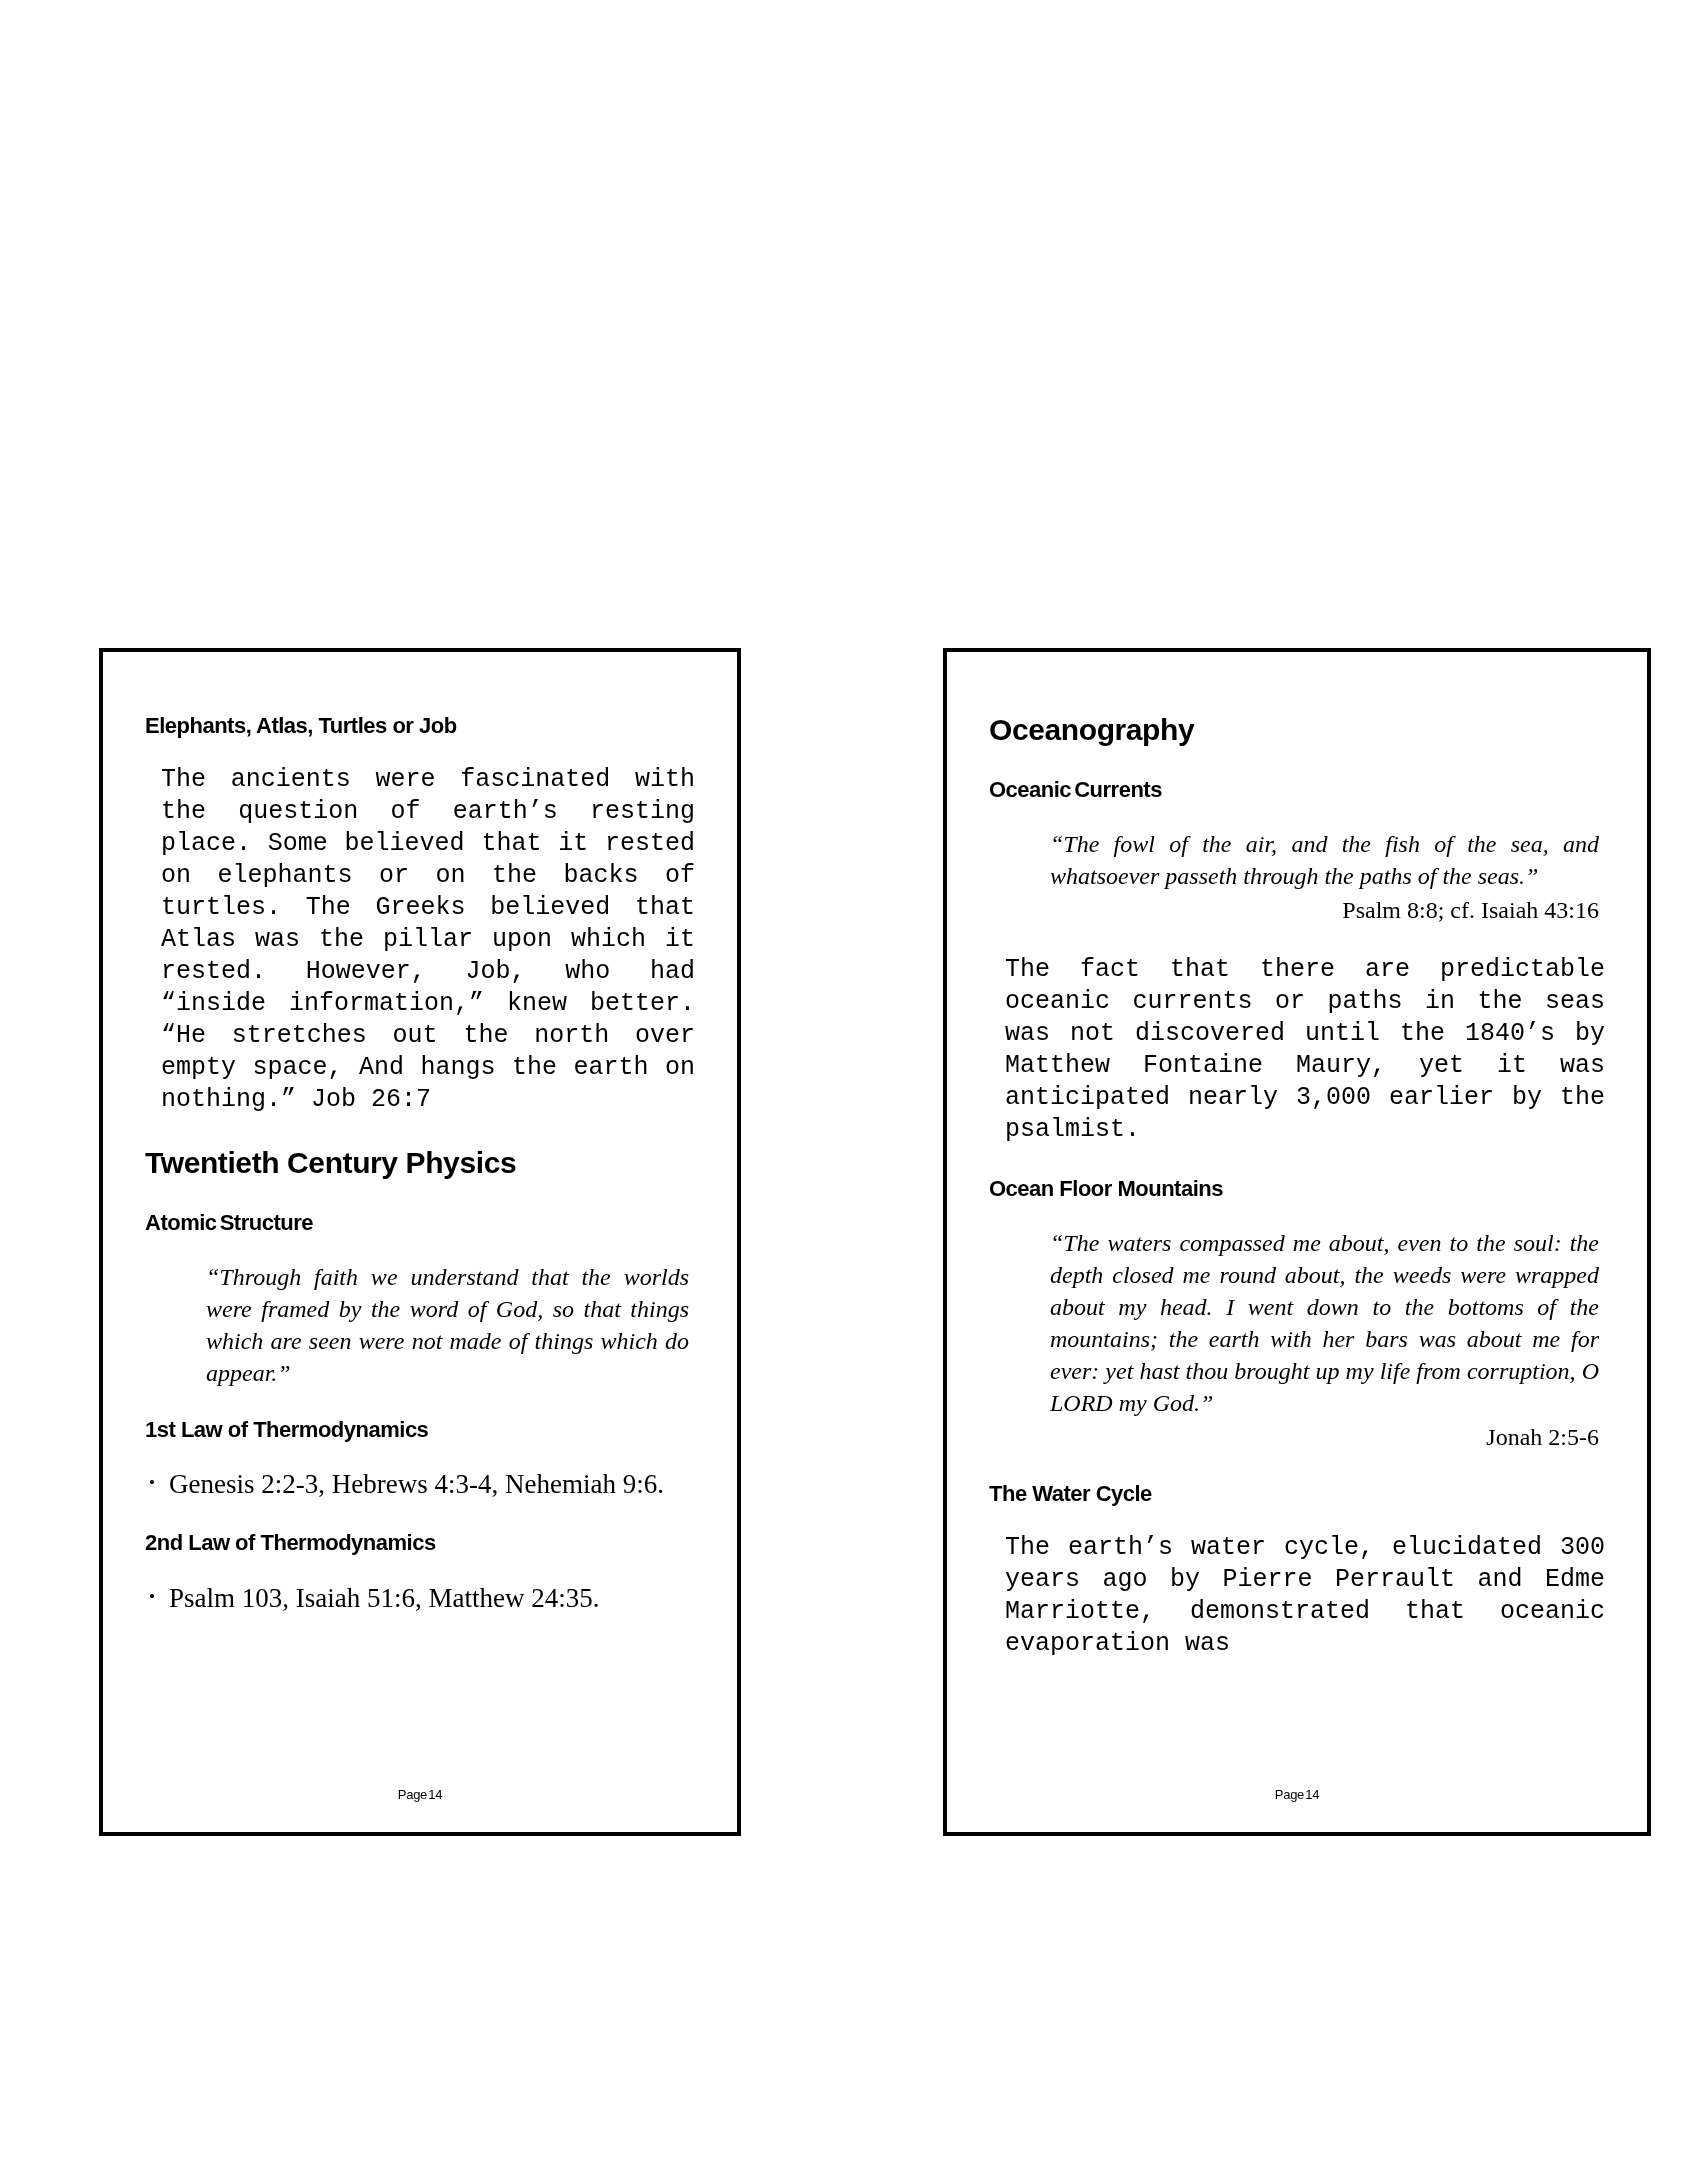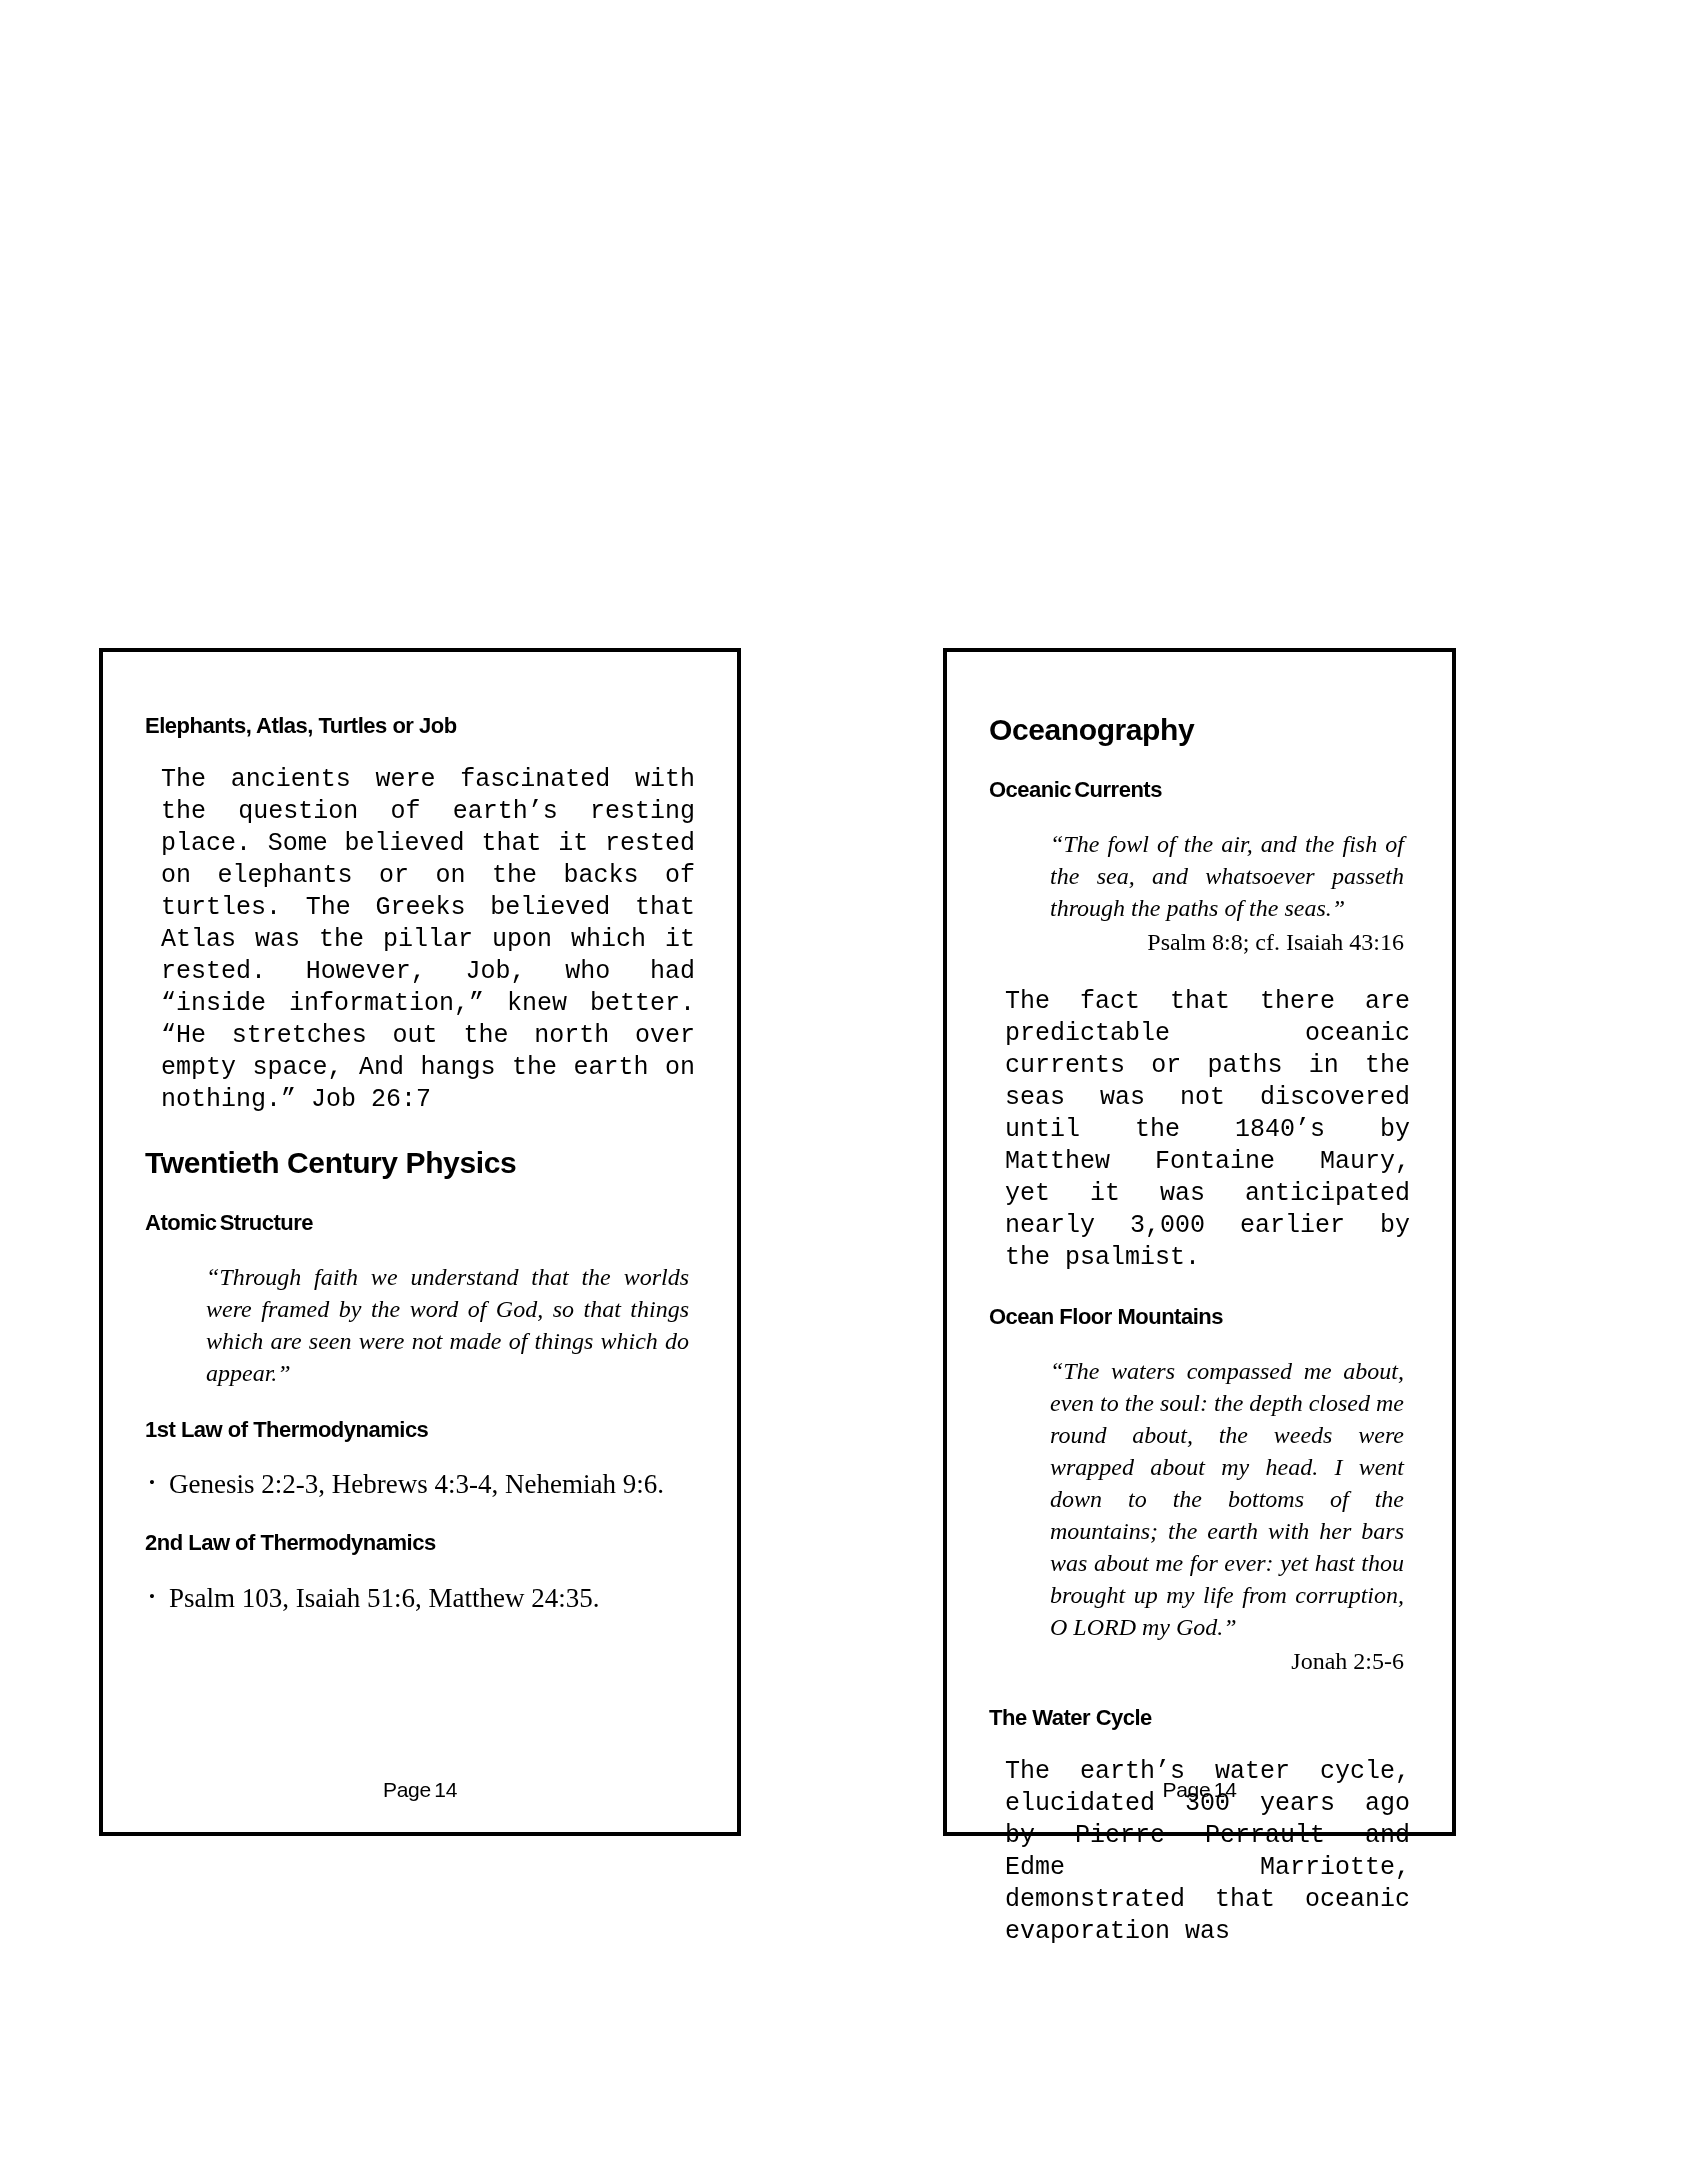--- a/index.html
+++ b/index.html
@@ -26,21 +26,21 @@
 
   .page {
     position: absolute;
     box-sizing: border-box;
     border: 4px solid #000000;
     background: #ffffff;
     top: 648px;
     height: 1188px;
   }
   .page-left  { left: 99px;  width: 642px; }
-  .page-right { left: 943px;  width: 513px; }
+  .page-right { left: 943px;  width: 708px; }
 
   .page-inner {
     position: relative;
     height: 100%;
     padding: 61px 42px 12px 42px;
     box-sizing: border-box;
   }
 
   
 
@@ -126,21 +126,21 @@
     font-size: 17px;
   }
 
   .page-footer {
     position: absolute;
     left: 0;
     right: 0;
     bottom: 30px;
     text-align: center;
     font-family: "Liberation Sans", sans-serif;
-    font-size: 21px;
+    font-size: 13px;
     letter-spacing: -0.3px;
     word-spacing: -2px;
     color: #000;
   }
 </style>
 </head>
 <body>
 
 <div id="spread">
 

